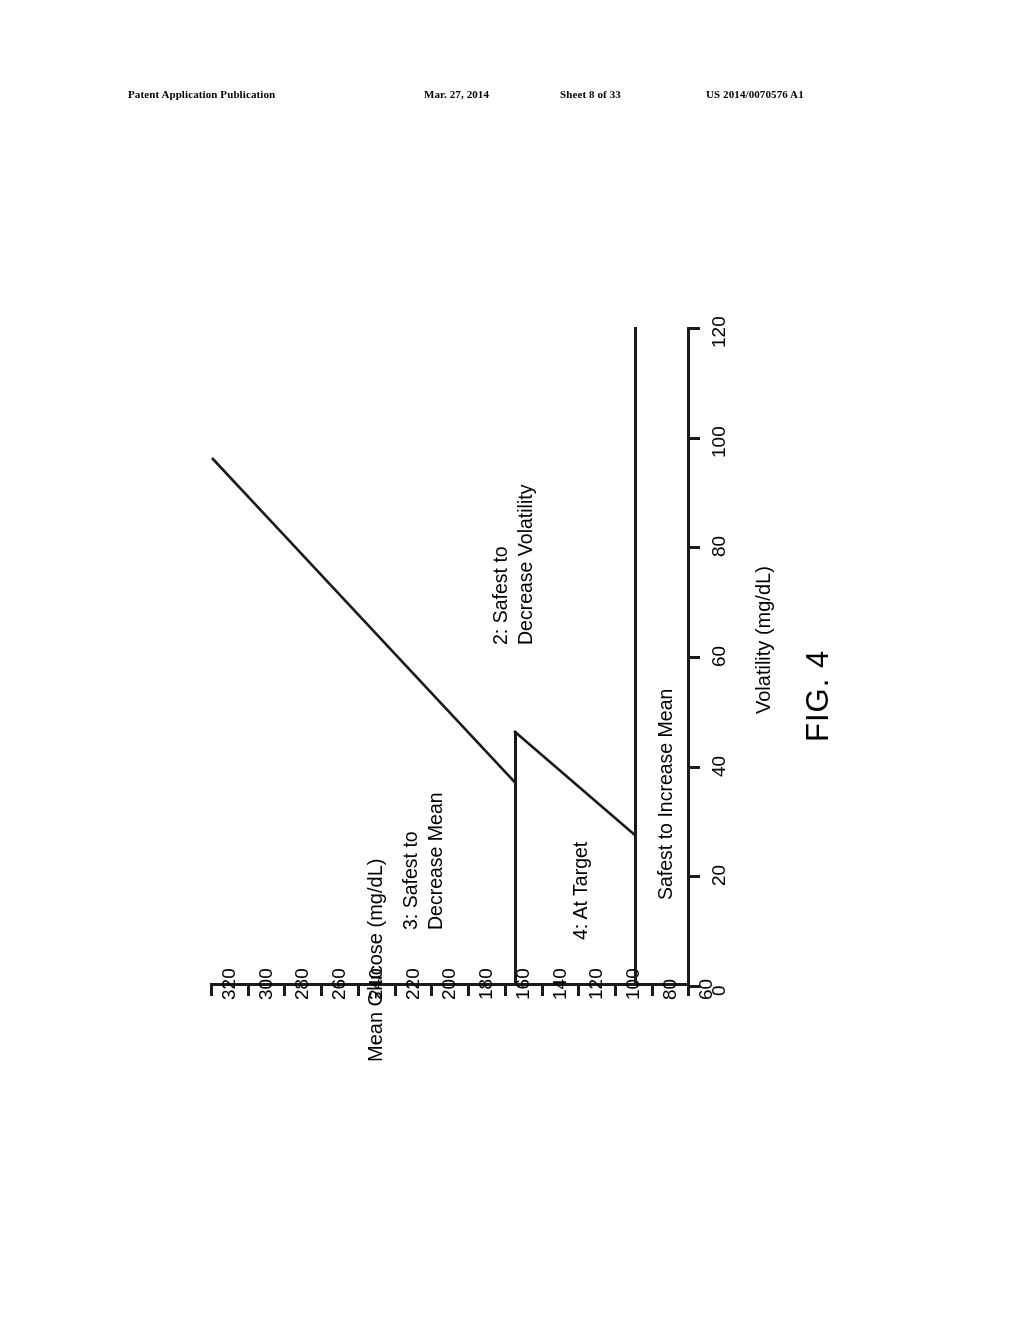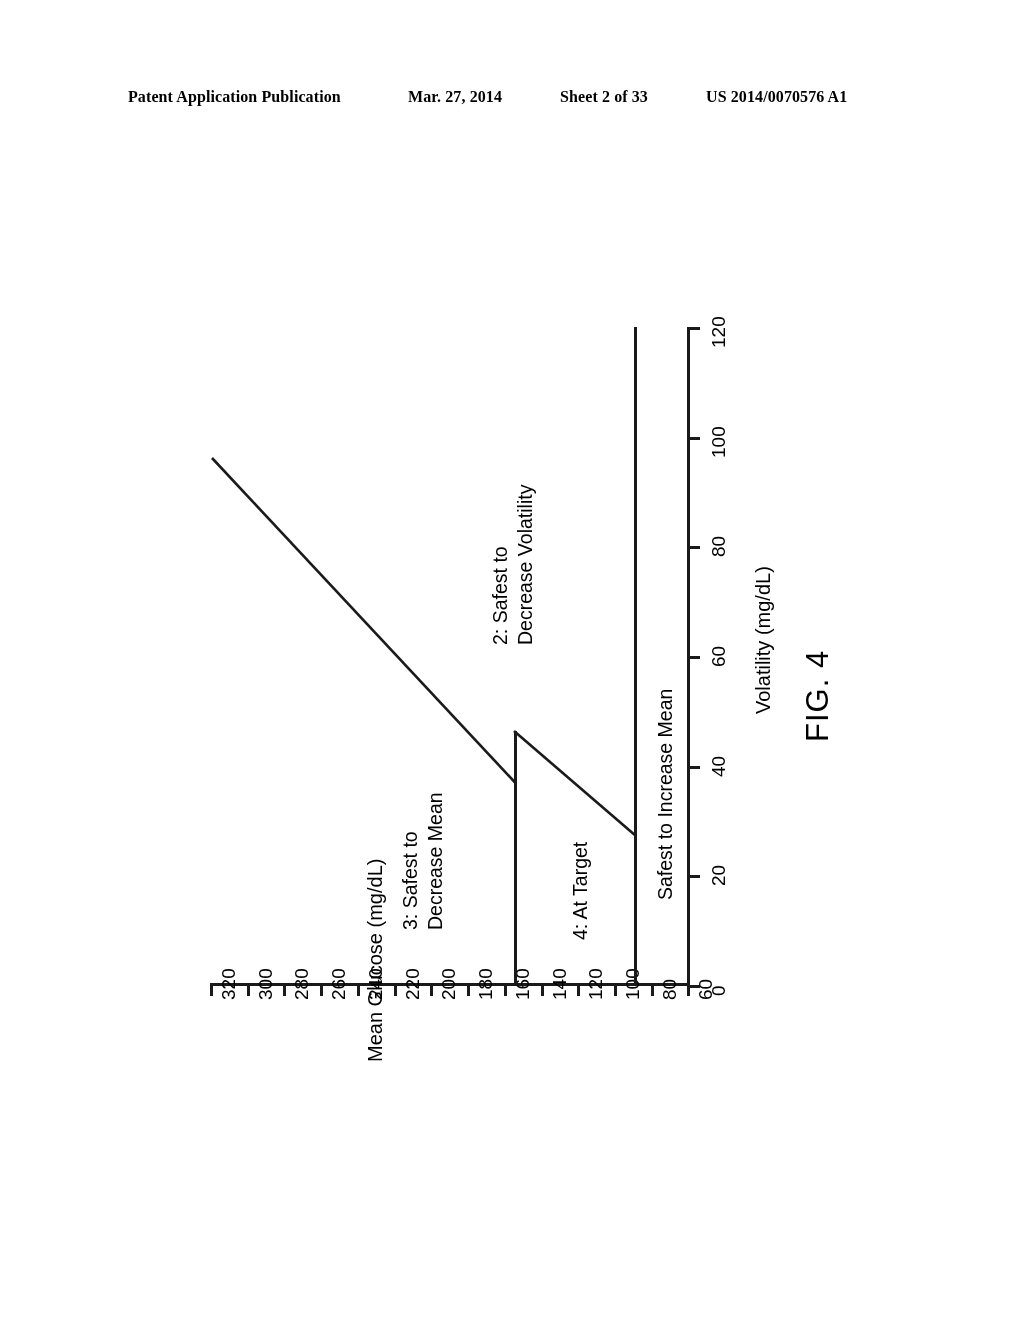--- a/index.html
+++ b/index.html
@@ -18,26 +18,26 @@
 
   
   #patent-header {
     position: absolute;
     top: 88px;
     left: 128px;
     width: 768px;
     height: 26px;
     font-family: "Liberation Serif", serif;
     font-weight: bold;
-    font-size: 16px;
+    font-size: 11px;
     letter-spacing: 0.1px;
     white-space: nowrap;
   }
   #patent-header .h-pub   { position: absolute; left: 0px;   top: 0; }
-  #patent-header .h-date  { position: absolute; left: 280px; top: 0; }
+  #patent-header .h-date  { position: absolute; left: 296px; top: 0; }
   #patent-header .h-sheet { position: absolute; left: 432px; top: 0; }
   #patent-header .h-num   { position: absolute; left: 578px; top: 0; }
 
   
   #figure-stage {
     position: absolute;
     left: 0;
     top: 0;
     width: 1024px;
     height: 1320px;
@@ -157,21 +157,21 @@
     height: 1320px;
     pointer-events: none;
   }
 </style>
 </head>
 <body>
 
 <div id="patent-header">
   <span class="h-pub">Patent Application Publication</span>
   <span class="h-date">Mar. 27, 2014</span>
-  <span class="h-sheet">Sheet 2 of 33</span>
+  <span class="h-sheet">Sheet 8 of 33</span>
   <span class="h-num">US 2014/0070576 A1</span>
 </div>
 
 <div id="figure-stage">
 
   <div class="axis-line" id="glucose-axis-line"></div>
   <div class="axis-line" id="volatility-axis-line"></div>
 
   <div class="tick tick-glucose" style="left:210px"></div>
   <div class="tick tick-glucose" style="left:247px"></div>

